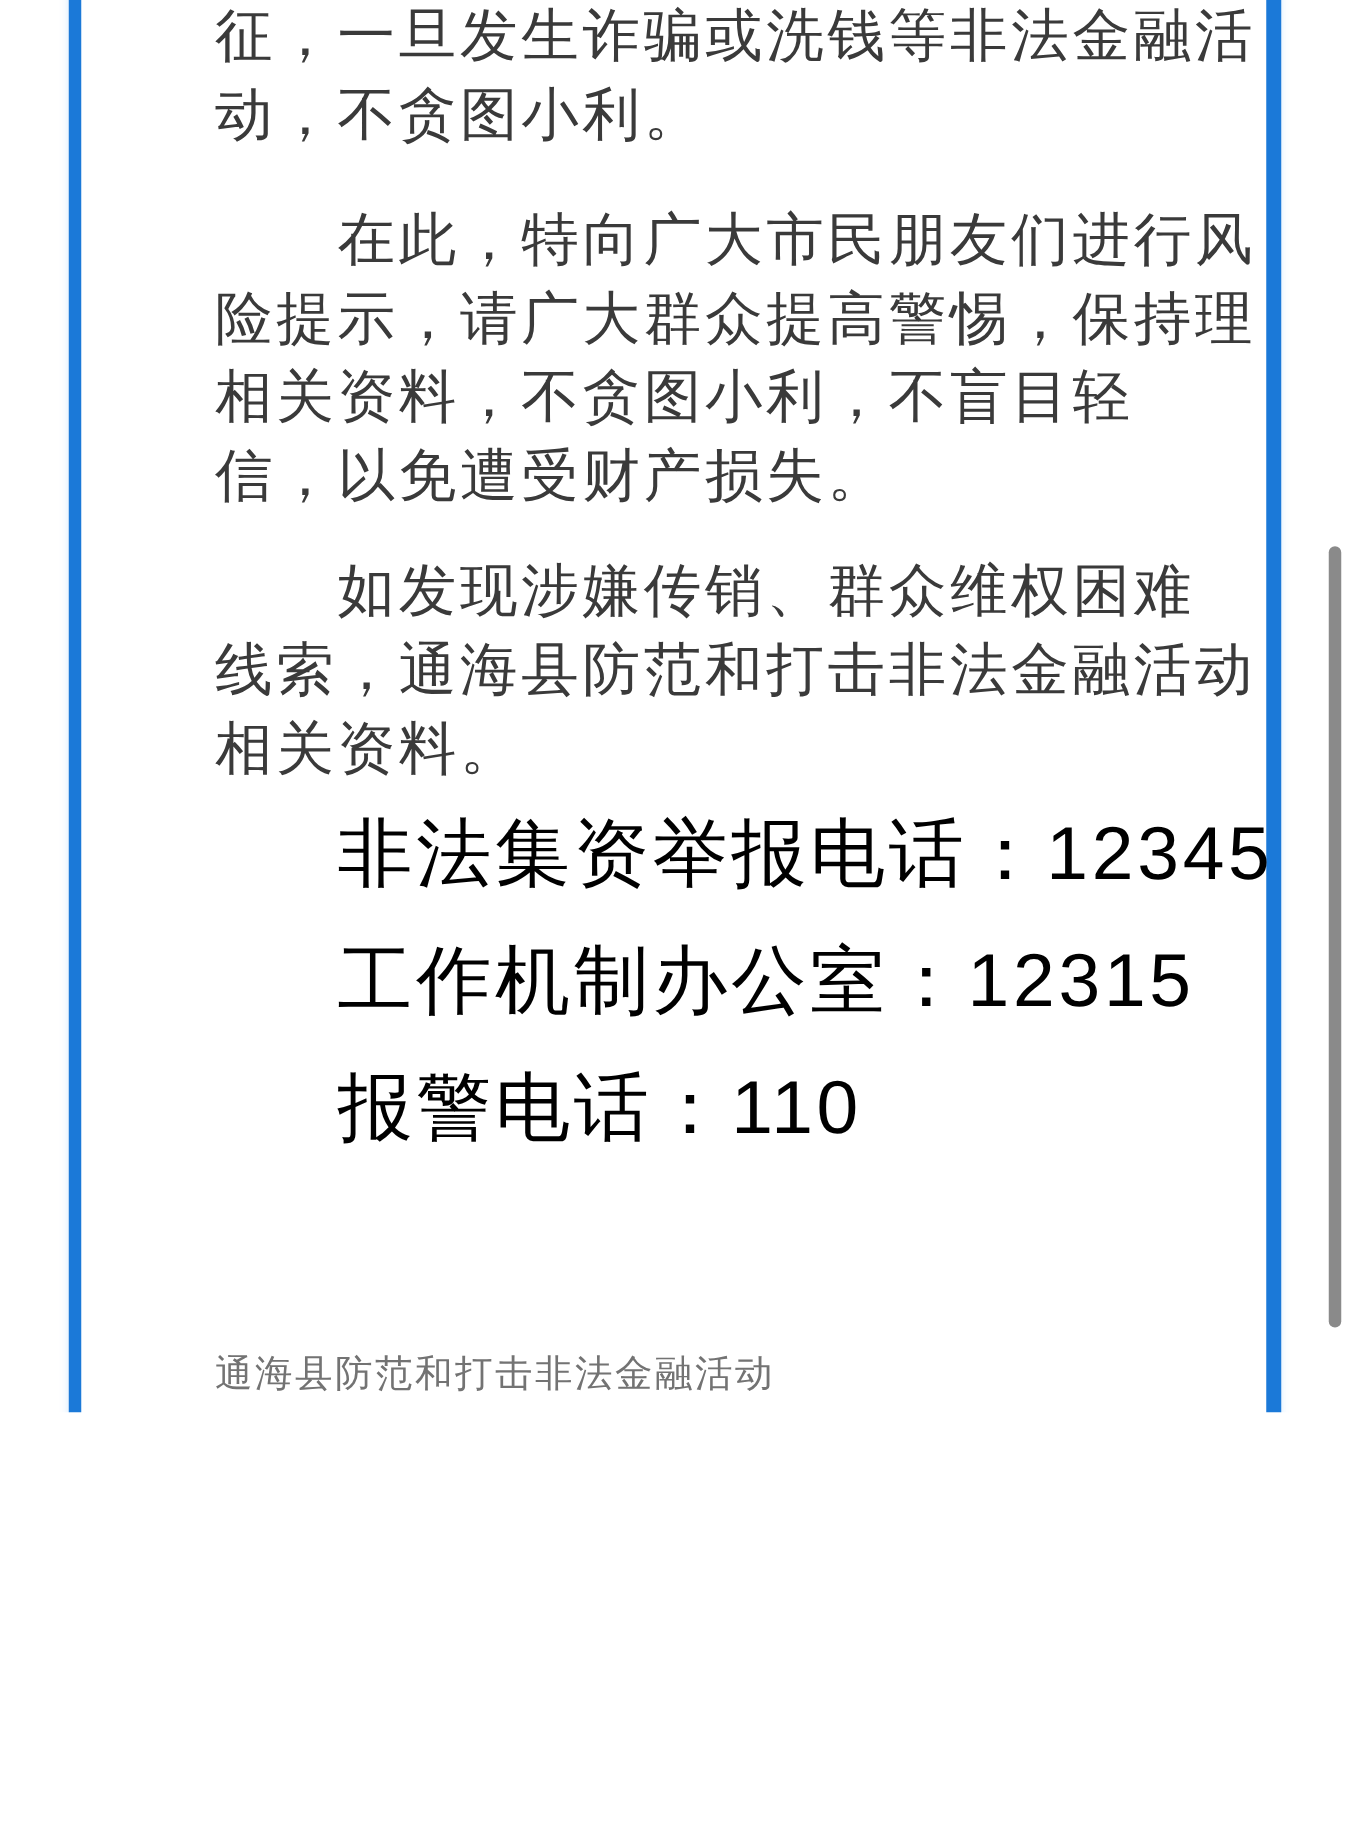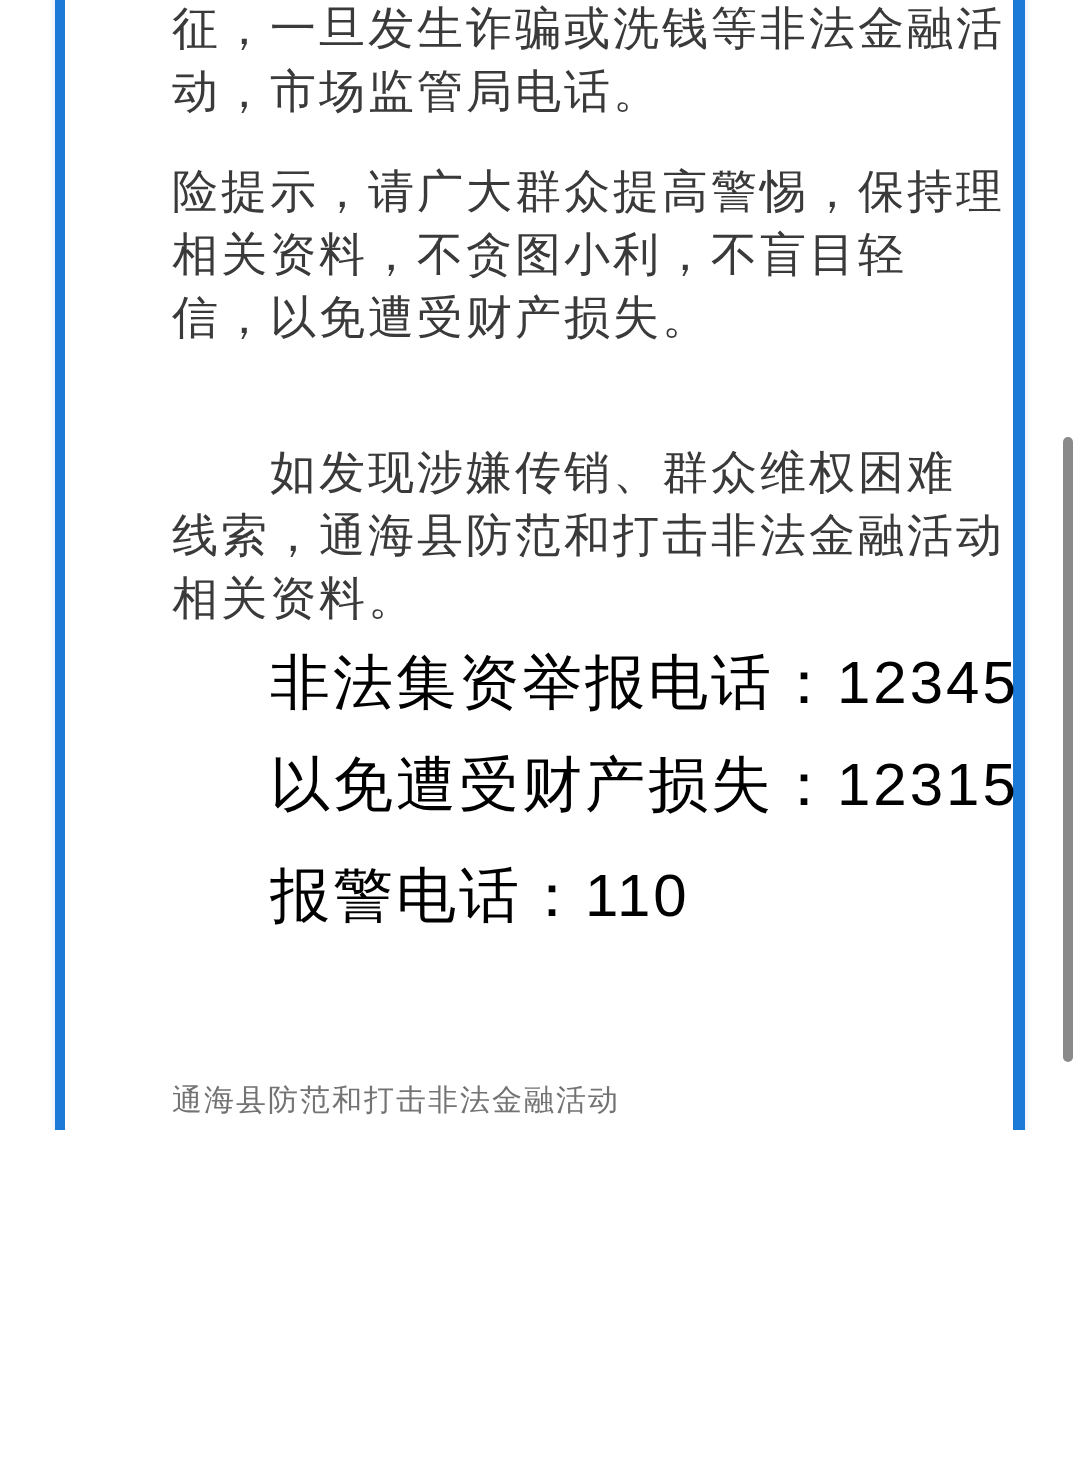--- a/index.html
+++ b/index.html
@@ -36,21 +36,21 @@
     letter-spacing: 3px;
   }
   .line { white-space: nowrap; }
   .indent { padding-left: 98px; }
   .p1 { left: 107px; top: 7px; }
   .p2 { left: 107px; top: 170px; }
   .p3 { left: 107px; top: 451px; }
   .phone-line { position: absolute; left: 107px; color: #000000; font-size: 60px; line-height: 63px; letter-spacing: 3px; white-space: nowrap; }
   .phone-1 { top: 661px; }
   .phone-2 { top: 763px; }
-  .phone-3 { top: 864px; margin-top: 10px; }
+  .phone-3 { top: 864px; }
   .signature {
     position: absolute;
     left: 107px;
     top: 1078px;
     width: 819px;               
     color: #737373;
     font-size: 30px;
     line-height: 63px;
     letter-spacing: 2px;
   }
@@ -102,40 +102,41 @@
 </style>
 </head>
 <body>
 
 <div class="screen">
 
   <div class="notice-box">
 
     <div class="article-text p1">
       <div class="line">征，一旦发生诈骗或洗钱等非法金融活</div>
-      <div class="line">动，市场监管局电话。</div>
+      <div class="line">动，不贪图小利。</div>
     </div>
 
     <div class="article-text p2">
+      <div class="line indent">在此，特向广大市民朋友们进行风</div>
       <div class="line">险提示，请广大群众提高警惕，保持理</div>
       <div class="line">相关资料，不贪图小利，不盲目轻</div>
       <div class="line">信，以免遭受财产损失。</div>
     </div>
 
     <div class="article-text p3">
       <div class="line indent">如发现涉嫌传销、群众维权困难</div>
       <div class="line">线索，通海县防范和打击非法金融活动</div>
       <div class="line">相关资料。</div>
     </div>
 
     <div class="phone-line phone-1 indent">
       <span>非法集资举报电话：</span><span>12345</span>
     </div>
     <div class="phone-line phone-2 indent">
-      <span>以免遭受财产损失：</span><span>12315</span>
+      <span>工作机制办公室：</span><span>12315</span>
     </div>
     <div class="phone-line phone-3 indent">
       <span>报警电话：</span><span>110</span>
     </div>
 
     <div class="signature">
       <div class="line">通海县防范和打击非法金融活动</div>
       <div class="line">工作机制办公室</div>
     </div>
 

